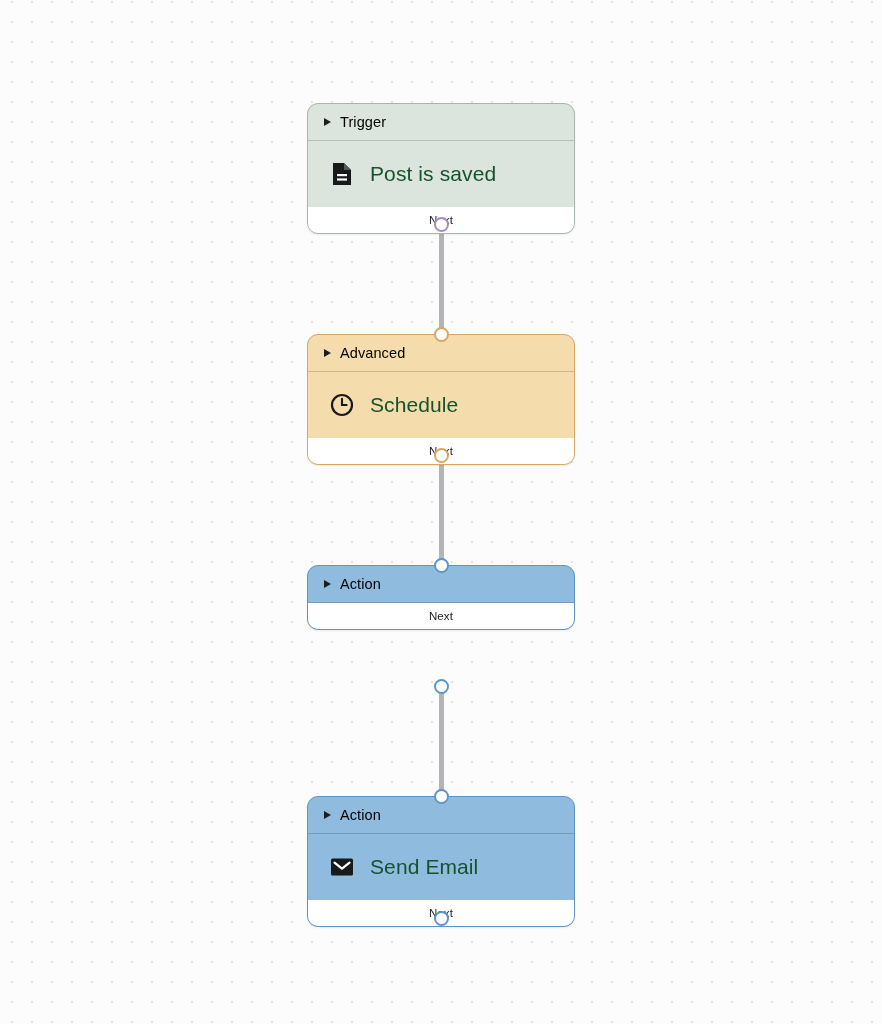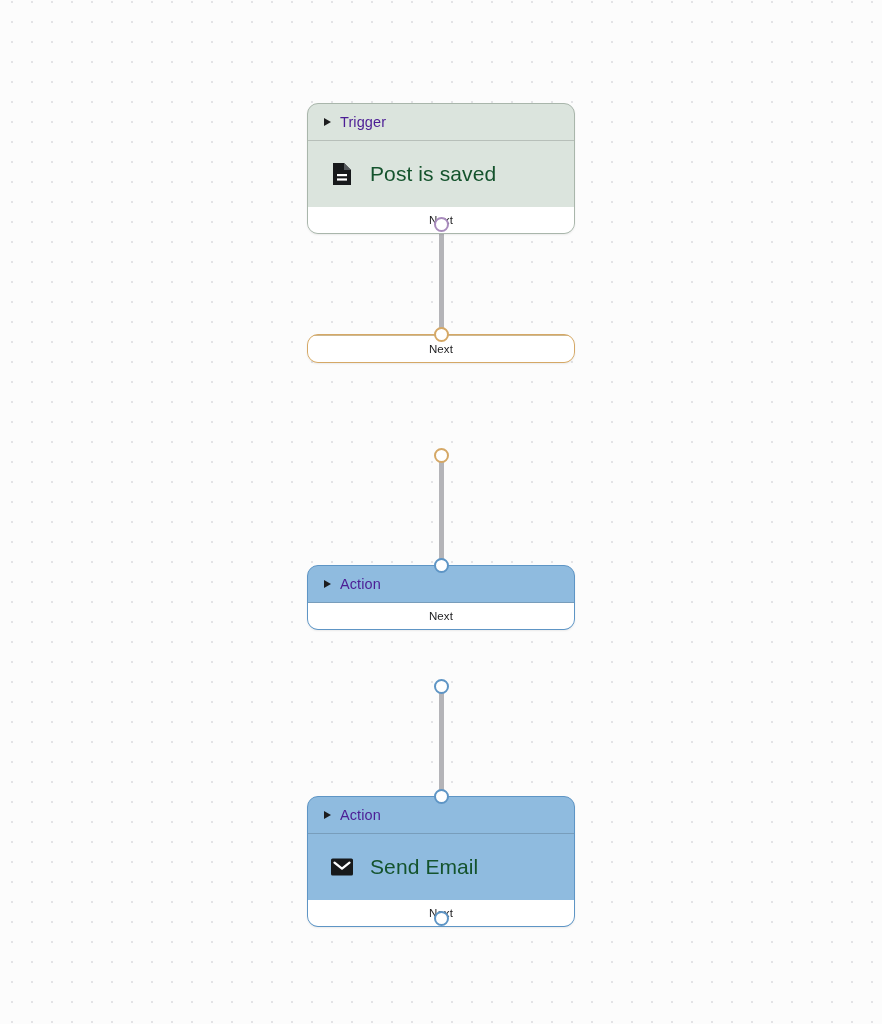--- a/index.html
+++ b/index.html
@@ -60,21 +60,21 @@
     box-shadow: 0 1px 2px rgba(0,0,0,0.07);
   }
 
   .node-header {
     height: 36px;
     display: flex;
     align-items: center;
     padding-left: 16px;
     box-sizing: border-box;
     font-size: 14.5px;
-    color: #4c1d95;
+    color: #000000;
     letter-spacing: 0.1px;
   }
 
   .disclosure-triangle {
     width: 0;
     height: 0;
     border-left: 7px solid #1d1d1f;
     border-top: 4.6px solid transparent;
     border-bottom: 4.6px solid transparent;
     margin-right: 9px;
@@ -159,21 +159,34 @@
       </span>
       <span class="node-title">Post is saved</span>
     </div>
     <div class="node-footer">
       <span>Next</span>
     </div>
   </div>
   <div class="handle hc-purple" style="left:434px; top:217px;"></div>
 
   <div class="node theme-advanced" style="left:307px; top:334px;">
-    <div class="node-divider"></div>
+    <div class="node-header">
+      <span class="disclosure-triangle"></span>
+      <span>Advanced</span>
+    </div>
+    <div class="node-divider"></div>
+    <div class="node-body">
+      <span class="node-icon">
+        <svg width="24" height="24" viewBox="0 0 24 24">
+          <circle cx="12" cy="12" r="10" fill="none" stroke="#17191b" stroke-width="2.2"></circle>
+          <path d="M12 5.8 V12 H16.6" fill="none" stroke="#17191b" stroke-width="2.1" stroke-linecap="round"></path>
+        </svg>
+      </span>
+      <span class="node-title">Schedule</span>
+    </div>
     <div class="node-footer">
       <span>Next</span>
     </div>
   </div>
   <div class="handle hc-tan" style="left:434px; top:327px;"></div>
   <div class="handle hc-tan" style="left:434px; top:448px;"></div>
 
   <div class="node theme-action" style="left:307px; top:565px;">
     <div class="node-header">
       <span class="disclosure-triangle"></span>

